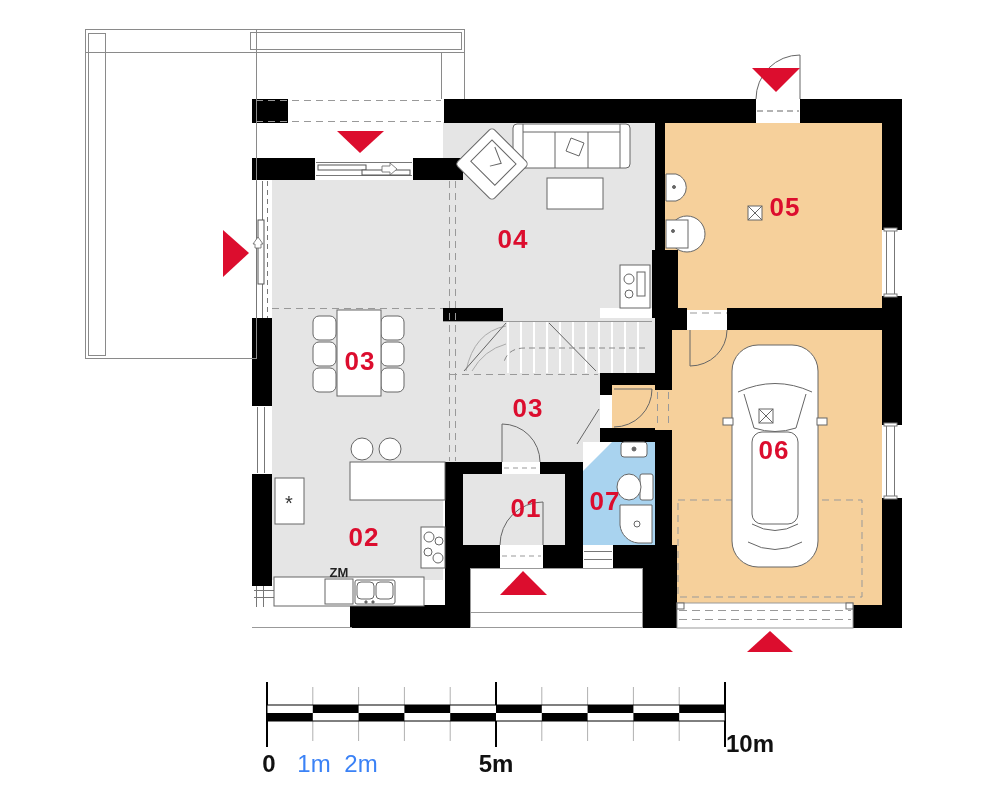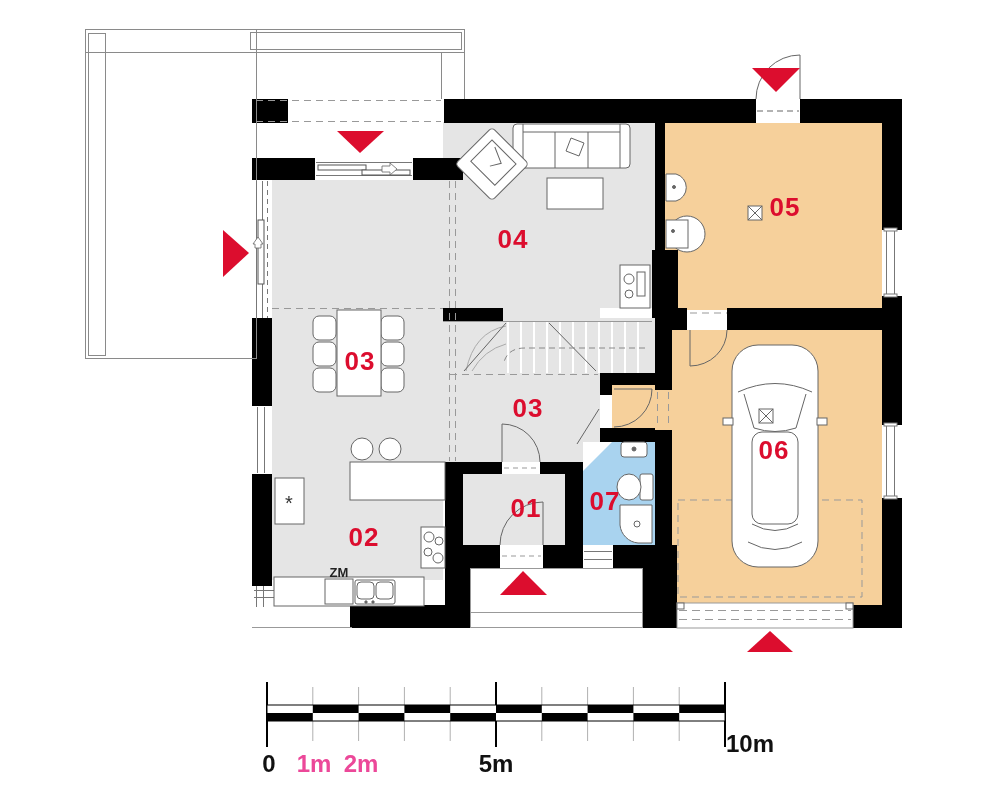--- a/index.html
+++ b/index.html
@@ -11,21 +11,21 @@
   .room.blue{background:#a9d3ef;}
   .room.white{background:#fff;}
   .wall{position:absolute;background:#000;}
   .overlay{position:absolute;left:0;top:0;pointer-events:none;}
   .room-label{position:absolute;transform:translate(-50%,-50%);color:#dc0d2e;
               font-size:26px;font-weight:600;letter-spacing:1px;white-space:nowrap;}
   .zm-label{position:absolute;transform:translate(-50%,-50%);color:#222;
             font-size:13px;font-weight:700;}
   .scale-label{position:absolute;transform:translate(-50%,-50%);color:#111;
                font-size:24px;font-weight:700;white-space:nowrap;}
-  .scale-label.minor{color:#ec4899;font-weight:700;}
+  .scale-label.minor{color:#3b82f6;font-weight:400;}
 </style>
 </head>
 <body>
 
 <div class="stage">
 
   <div class="room gray" style="left:443px;top:122px;width:212px;height:186px;"></div>
   <div class="room gray" style="left:272px;top:180px;width:171px;height:400px;"></div>
   <div class="room gray" style="left:443px;top:308px;width:157px;height:154px;"></div>
   <div class="room gray" style="left:600px;top:318px;width:55px;height:55px;"></div>

